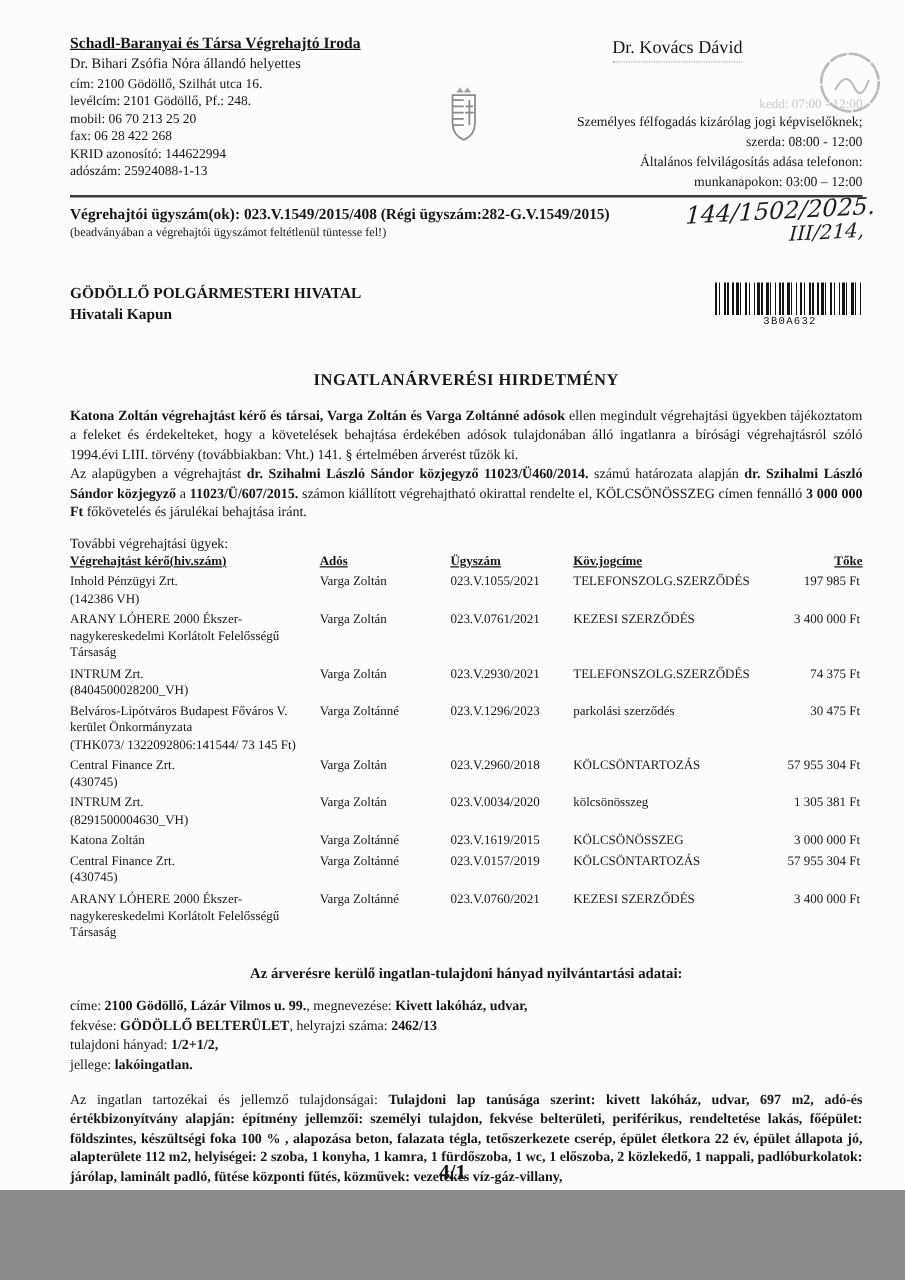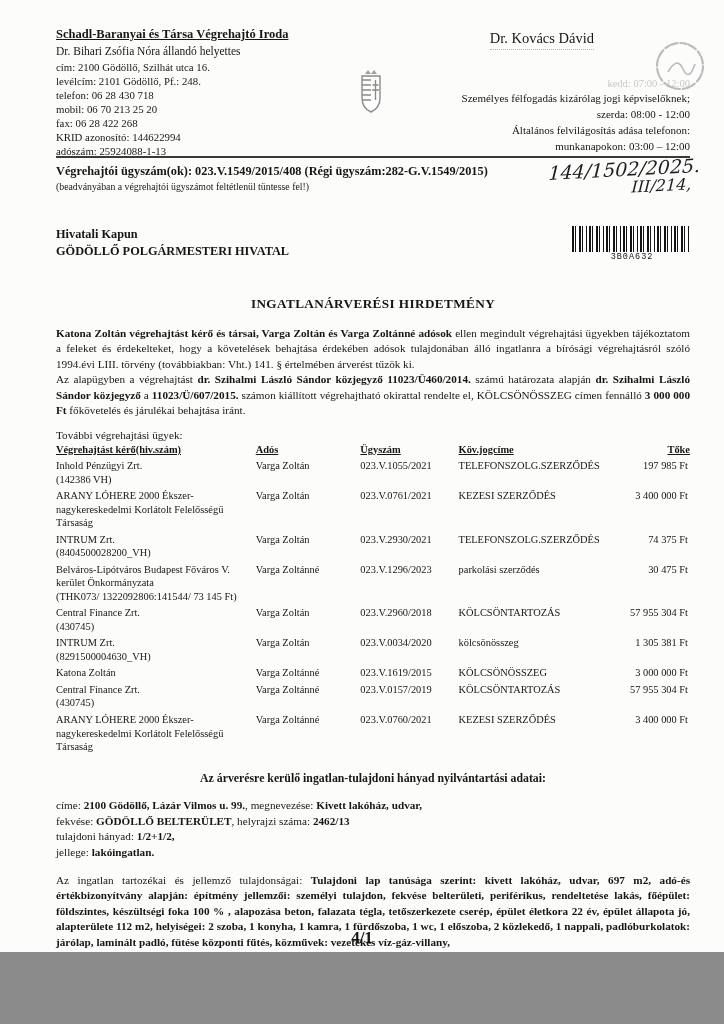--- a/index.html
+++ b/index.html
@@ -74,21 +74,20 @@
 <body>
 
 <div class="page">
 
   <div class="hdr">
     <div class="hdr-left">
       <div class="office-name">Schadl-Baranyai és Társa Végrehajtó Iroda</div>
       <div class="office-deputy">Dr. Bihari Zsófia Nóra állandó helyettes</div>
       <div class="office-line">cím: 2100 Gödöllő, Szilhát utca 16.</div>
       <div class="office-line">levélcím: 2101 Gödöllő, Pf.: 248.</div>
-      <div class="office-line">telefon: 06 28 430 718</div>
       <div class="office-line">mobil: 06 70 213 25 20</div>
       <div class="office-line">fax: 06 28 422 268</div>
       <div class="office-line">KRID azonosító: 144622994</div>
       <div class="office-line">adószám: 25924088-1-13</div>
     </div>
 
     <div class="crest">
       <svg width="30" height="56" viewBox="0 0 30 56">
         <g fill="none" stroke="#6f6f6c" stroke-width="1.4">
           <path d="M9 8 l3 -4 3 4 3 -4 3 4" fill="#8a8a86" stroke="none"></path>
@@ -121,22 +120,22 @@
     <div class="case-number">Végrehajtói ügyszám(ok): 023.V.1549/2015/408 (Régi ügyszám:282-G.V.1549/2015)</div>
     <div class="case-note">(beadványában a végrehajtói ügyszámot feltétlenül tüntesse fel!)</div>
     <div class="handwriting">
       <div>144/1502/2025.</div>
       <div class="hw2">III/214,</div>
     </div>
   </div>
 
   <div class="addr-sec">
     <div class="addressee">
+      <div>GÖDÖLLŐ POLGÁRMESTERI HIVATAL</div>
       <div>Hivatali Kapun</div>
-      <div>GÖDÖLLŐ POLGÁRMESTERI HIVATAL</div>
     </div>
     <div class="barcode-wrap">
       <div class="barcode"></div>
       <div class="barcode-label">3B0A632</div>
     </div>
   </div>
 
   <div class="doc-title">INGATLANÁRVERÉSI HIRDETMÉNY</div>
 
   <p class="para tight"><span class="b">Katona Zoltán végrehajtást kérő és társai, Varga Zoltán és Varga Zoltánné adósok</span><span> ellen megindult végrehajtási ügyekben tájékoztatom a feleket és érdekelteket, hogy a követelések behajtása érdekében adósok tulajdonában álló ingatlanra a bírósági végrehajtásról szóló 1994.évi LIII. törvény (továbbiakban: Vht.) 141. § értelmében árverést tűzök ki.</span></p>

